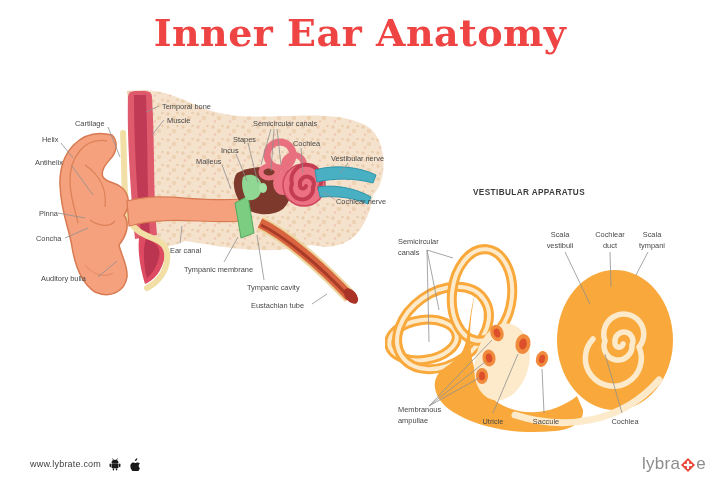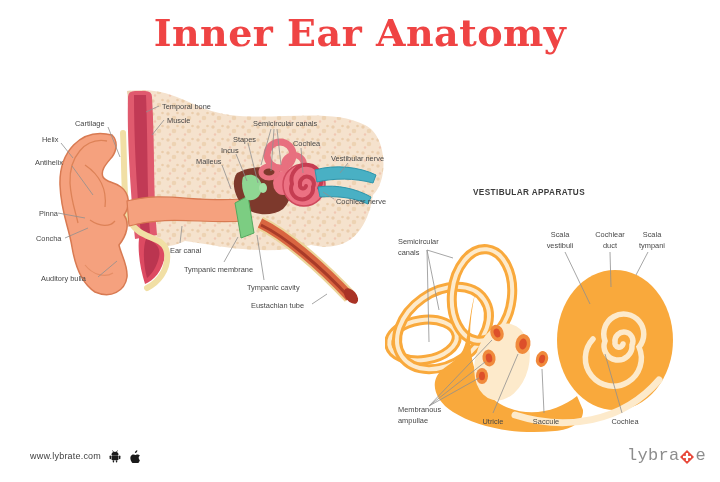--- a/index.html
+++ b/index.html
@@ -6,25 +6,25 @@
   body{width:720px;height:482px;background:#ffffff;position:relative;overflow:hidden;
        font-family:"Liberation Sans", sans-serif;}
   .page-title{position:absolute;top:10px;left:0;width:720px;text-align:center;
       font-family:"DejaVu Serif","Liberation Serif",serif;font-weight:bold;
       font-size:38px;letter-spacing:.5px;color:#ef4444;margin:0;}
   svg text{font-family:"Liberation Sans",sans-serif;font-size:7.4px;fill:#474747;}
   svg text.hd{font-size:8.2px;font-weight:bold;fill:#3c3c3c;letter-spacing:.4px;}
   .lead{stroke:#8f8f8f;stroke-width:.8;fill:none;}
   #ear-svg{position:absolute;left:15px;top:85px;}
   #vest-svg{position:absolute;left:385px;top:182px;}
-  .footer{position:absolute;left:0;bottom:10px;width:720px;height:26px;}
+  .footer{position:absolute;left:0;bottom:2px;width:720px;height:26px;}
   .footer-left{position:absolute;left:30px;top:3px;display:flex;align-items:center;gap:8px;}
   .footer-url{font-size:9px;color:#3f3f3f;letter-spacing:.2px;}
   .logo{position:absolute;right:14px;top:0;display:flex;align-items:center;
-        font-size:17px;color:#8d8d8d;letter-spacing:.3px;font-family:Liberation Mono, monospace;}
+        font-size:17px;color:#8d8d8d;letter-spacing:.3px;}
   .logo svg{margin:2px 1px 0 1px;}
 </style>
 </head>
 <body>
 
 <h1 class="page-title">Inner Ear Anatomy</h1>
 
 <svg id="ear-svg" width="380" height="235" viewBox="0 0 380 235">
   <defs>
     <pattern id="bonedots" width="15" height="13" patternUnits="userSpaceOnUse">

